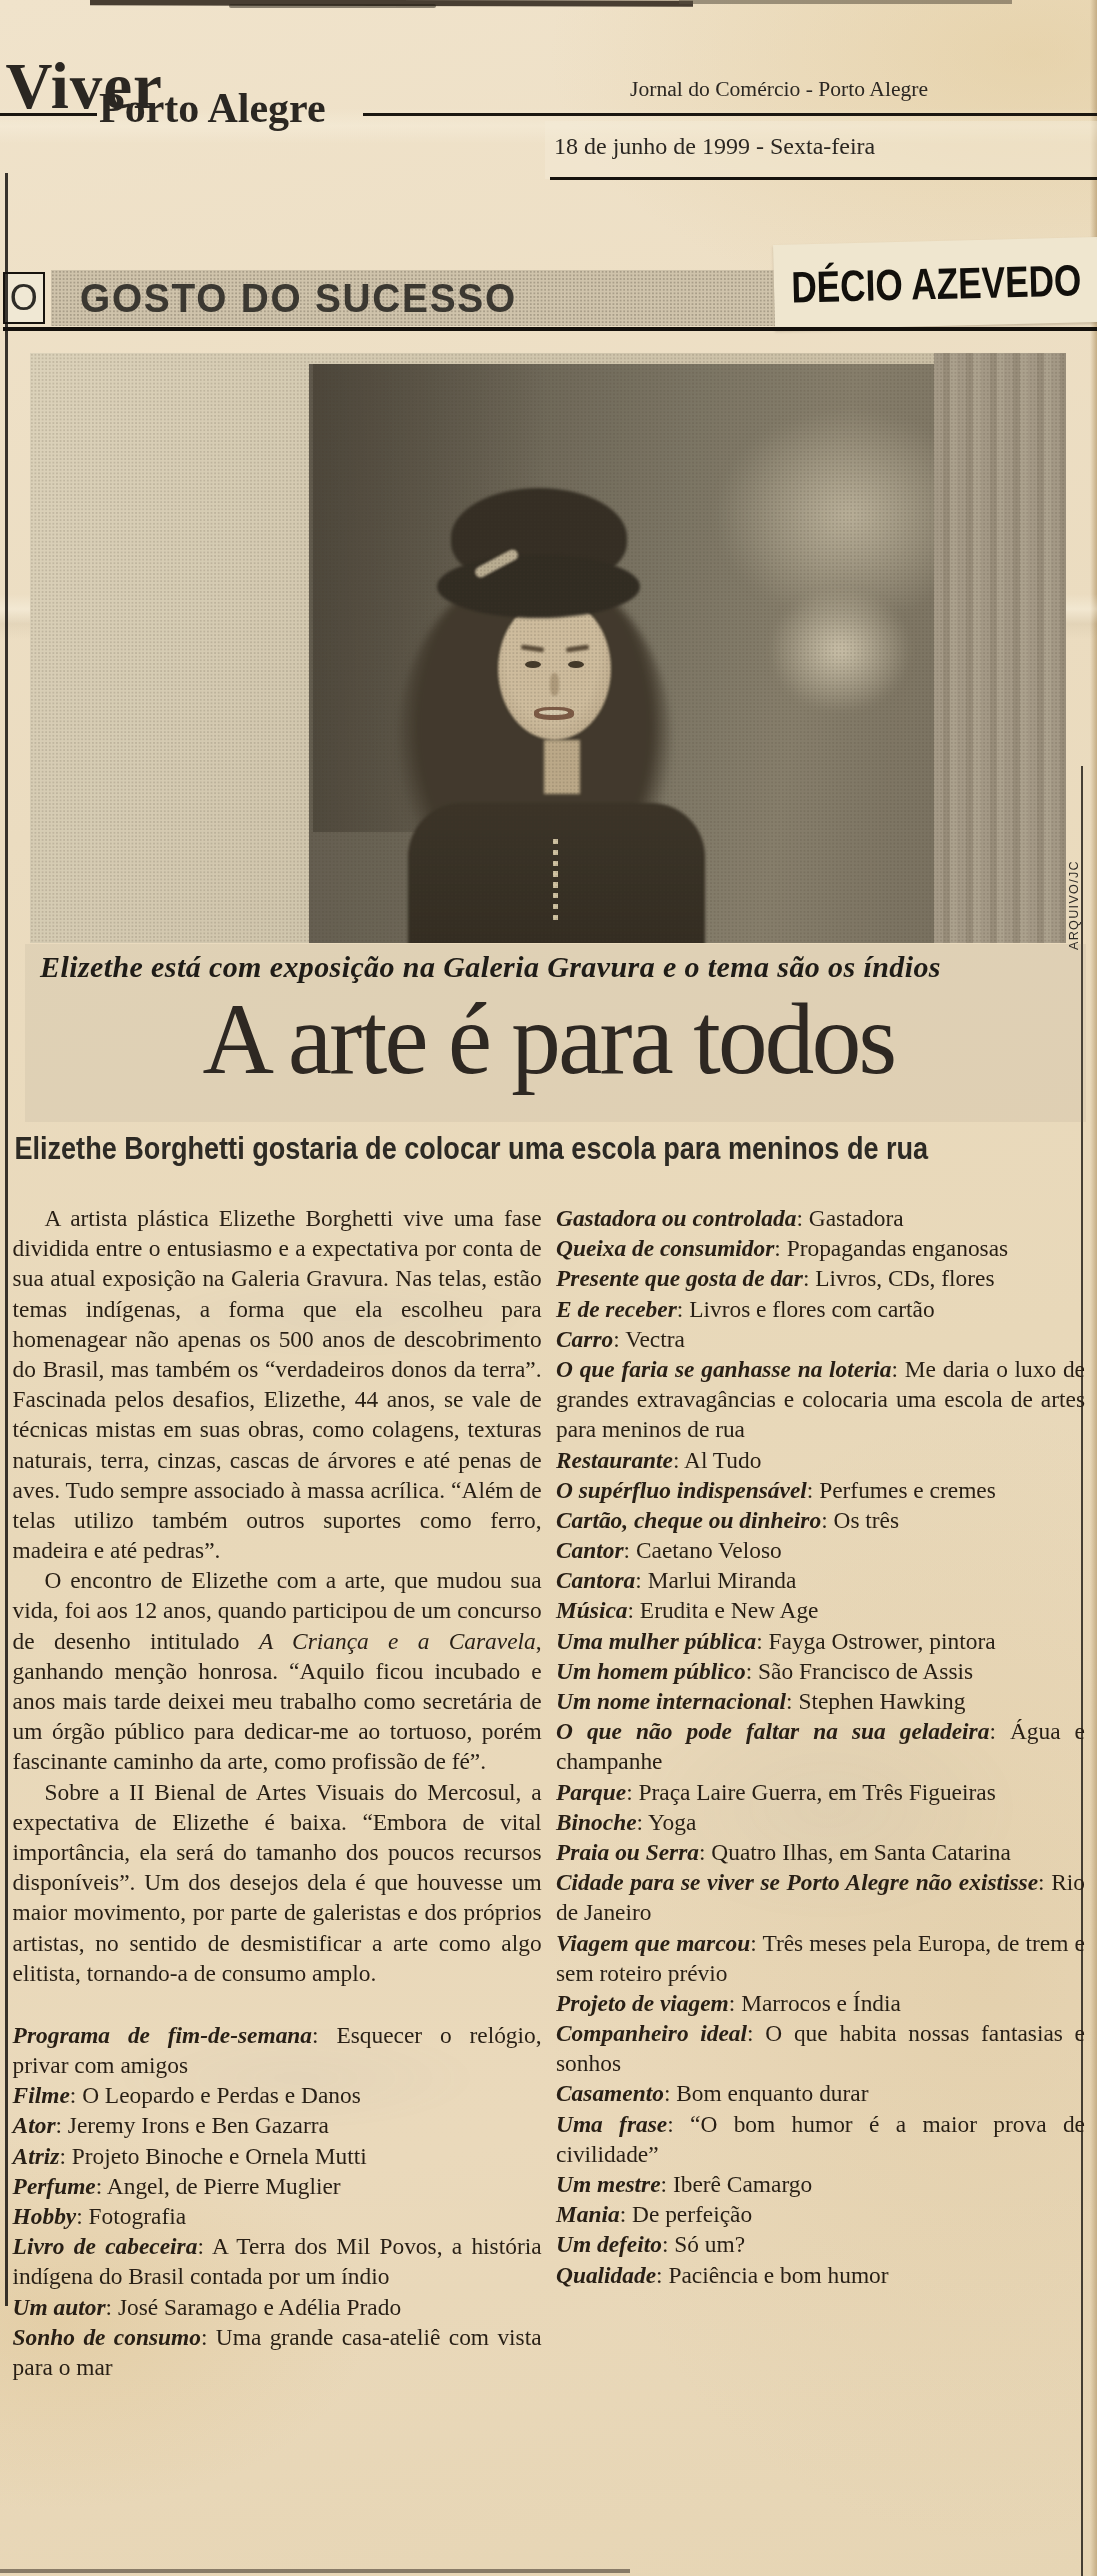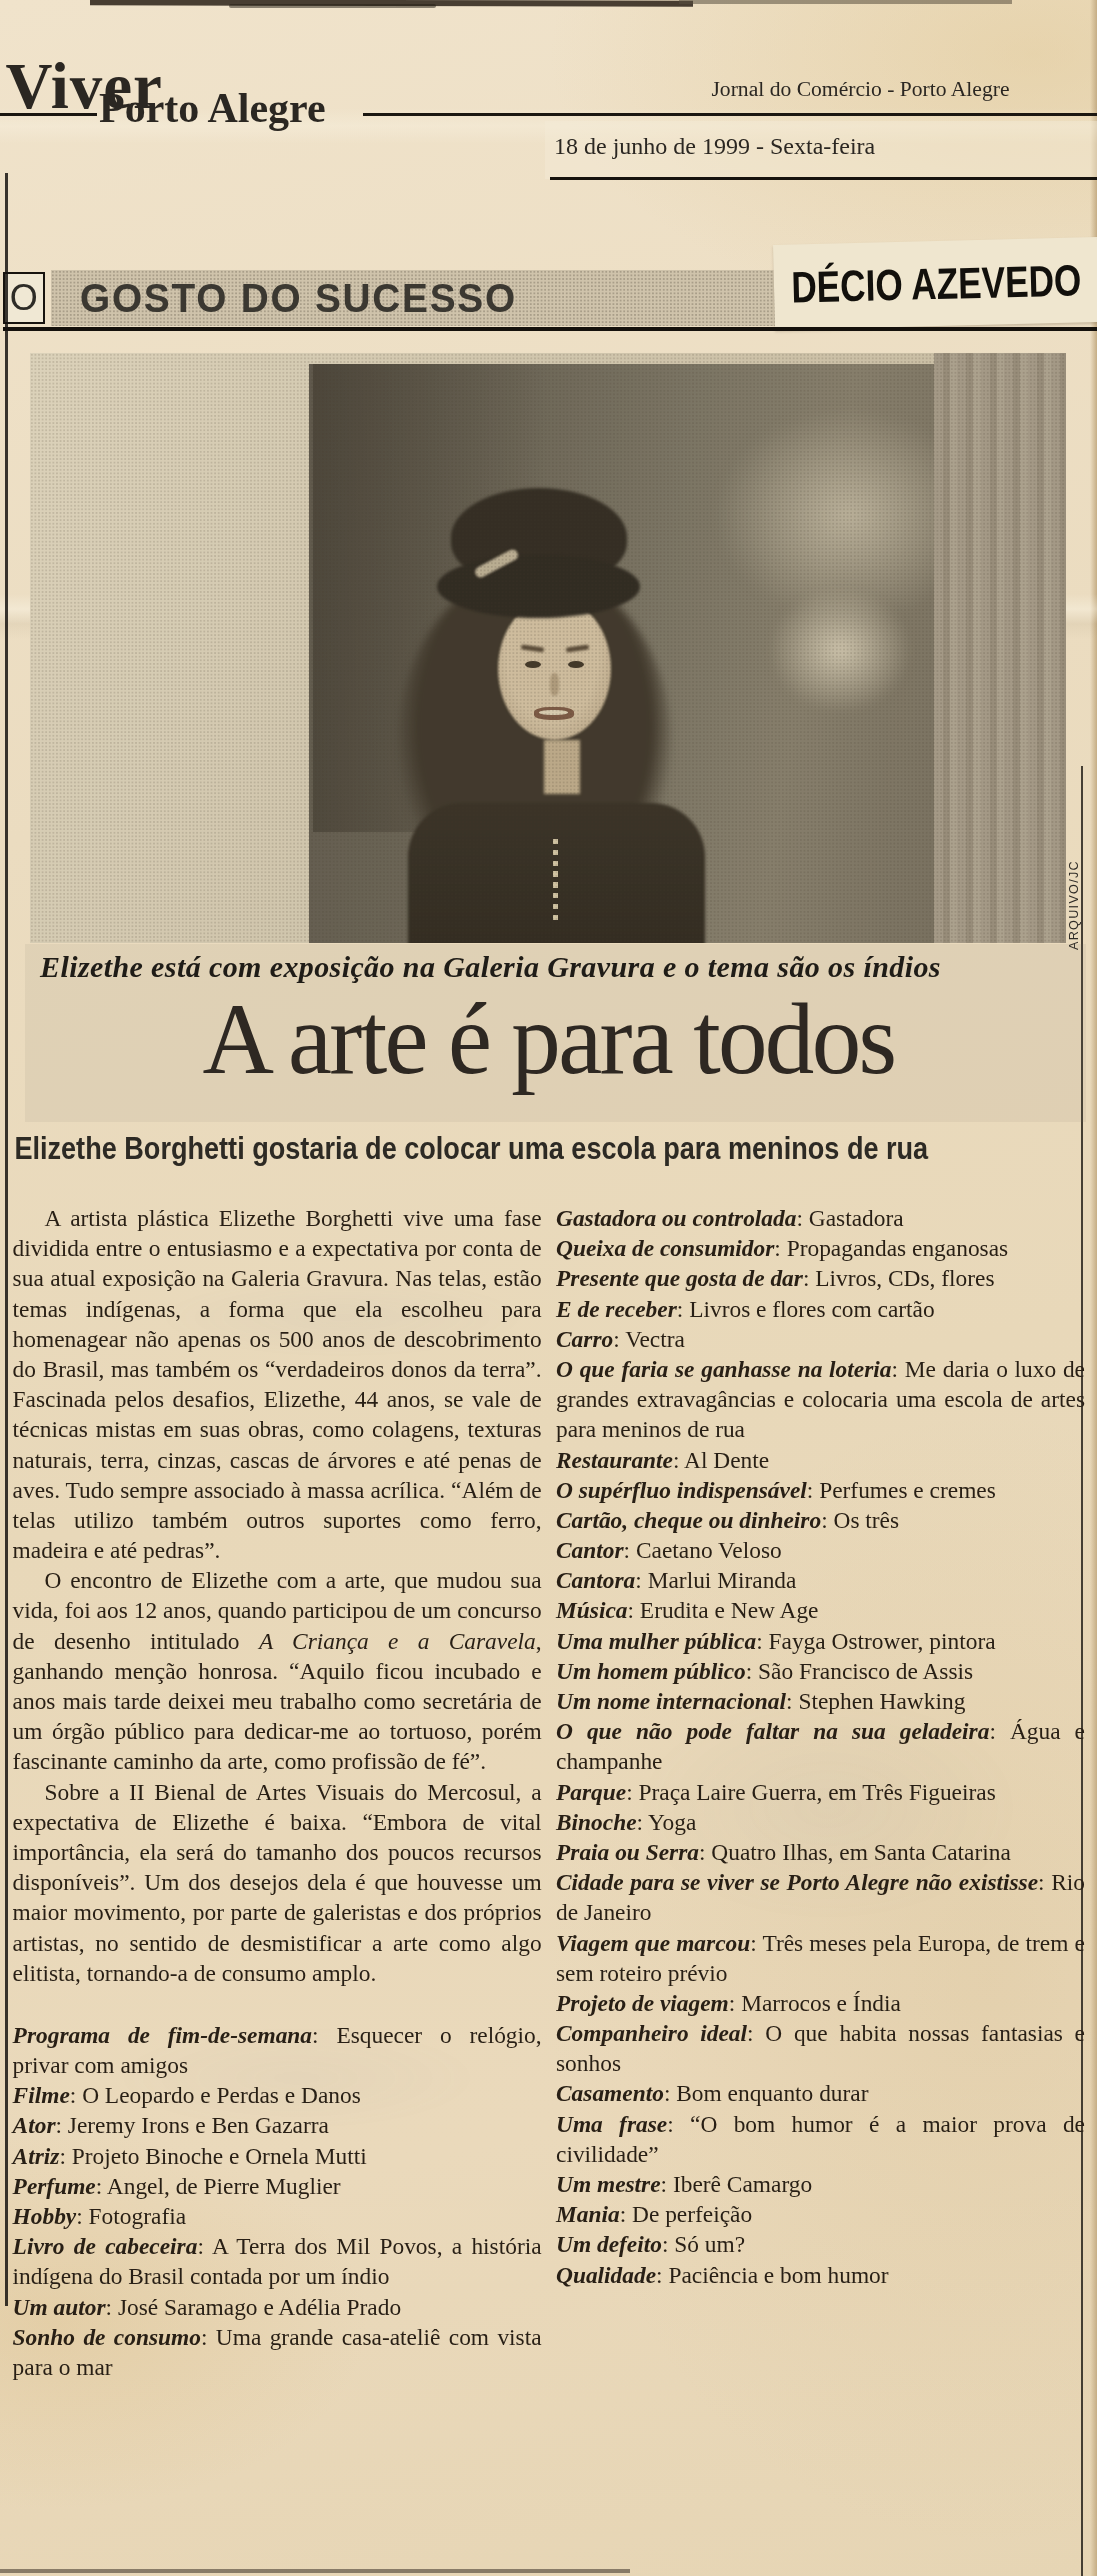--- a/index.html
+++ b/index.html
@@ -21,21 +21,21 @@
   .clip-right-line{left:1081px;top:766px;width:1.8px;height:1810px;background:#1c1812;opacity:.8;}
   .crease1{left:0;top:594px;width:1097px;height:45px;background:linear-gradient(to bottom,rgba(255,255,255,0),rgba(255,252,240,.35),rgba(120,105,75,.07),rgba(255,255,255,0));}
   .crease2{left:0;top:108px;width:1097px;height:36px;background:linear-gradient(to bottom,rgba(255,255,255,0),rgba(255,252,240,.25),rgba(255,255,255,0));}
   .ghost{filter:blur(2.7px);opacity:.5;}
   .g1{left:153px;top:1277px;width:378px;height:81px;background:radial-gradient(ellipse,rgba(110,125,150,.10),transparent 70%);}
   .g2{left:630px;top:1691px;width:396px;height:234px;background:radial-gradient(ellipse,rgba(105,120,148,.10),transparent 70%);}
   .g3{left:108px;top:2024px;width:378px;height:108px;background:radial-gradient(ellipse,rgba(110,125,150,.08),transparent 70%);}
   
   .viver{left:5.4px;top:54px;font-size:65px;font-weight:bold;line-height:1;letter-spacing:0.9px;color:#2b2722;}
   .porto{left:99px;top:87px;font-size:42px;font-weight:bold;line-height:1;color:#2b2722;}
-  .jornal{left:630px;top:77px;width:461px;text-align:center;font-size:21.6px;color:#2b2722;}
+  .jornal{left:630px;top:77px;width:461px;text-align:left;font-size:21.6px;color:#2b2722;}
   .rule-m-left{left:0;top:113px;width:97px;height:2.7px;background:#1b1711;}
   .rule-m-right{left:363px;top:113px;width:734px;height:2.7px;background:#1b1711;}
   .date-strip{left:545px;top:121px;width:552px;height:58px;background:rgba(244,235,214,.45);}
   .date-text{left:554px;top:133px;font-size:24px;color:#2b2722;}
   .rule-date{left:550px;top:177px;width:547px;height:2.7px;background:#17130e;}
   
   .o-box{left:2.7px;top:272px;width:42px;height:52px;background:#f0e8d4;border:2.7px solid #17130e;box-sizing:border-box;
          display:flex;align-items:center;justify-content:center;font-family:"Liberation Sans",sans-serif;
          font-size:36px;color:#2e2c27;}
   .kicker-strip{left:51px;top:270px;width:730px;height:56px;background:#cfc3ab;
@@ -198,21 +198,21 @@
       </div>
   </div>
   <div class="col col-right">
     <div>
         <p class="qa"><span class="qa-label">Gastadora ou controlada</span><span>: Gastadora</span></p>
         <p class="qa"><span class="qa-label">Queixa de consumidor</span><span>: Propagandas enganosas</span></p>
         <p class="qa"><span class="qa-label">Presente que gosta de dar</span><span>: Livros, CDs, flores</span></p>
         <p class="qa"><span class="qa-label">E de receber</span><span>: Livros e flores com cartão</span></p>
         <p class="qa"><span class="qa-label">Carro</span><span>: Vectra</span></p>
         <p class="qa"><span class="qa-label">O que faria se ganhasse na loteria</span><span>: Me daria o luxo de grandes extravagâncias e colocaria uma escola de artes para meninos de rua</span></p>
-        <p class="qa"><span class="qa-label">Restaurante</span><span>: Al Dente</span></p>
+        <p class="qa"><span class="qa-label">Restaurante</span><span>: Al Tudo</span></p>
         <p class="qa"><span class="qa-label">O supérfluo indispensável</span><span>: Perfumes e cremes</span></p>
         <p class="qa"><span class="qa-label">Cartão, cheque ou dinheiro</span><span>: Os três</span></p>
         <p class="qa"><span class="qa-label">Cantor</span><span>: Caetano Veloso</span></p>
         <p class="qa"><span class="qa-label">Cantora</span><span>: Marlui Miranda</span></p>
         <p class="qa"><span class="qa-label">Música</span><span>: Erudita e New Age</span></p>
         <p class="qa"><span class="qa-label">Uma mulher pública</span><span>: Fayga Ostrower, pintora</span></p>
         <p class="qa"><span class="qa-label">Um homem público</span><span>: São Francisco de Assis</span></p>
         <p class="qa"><span class="qa-label">Um nome internacional</span><span>: Stephen Hawking</span></p>
         <p class="qa"><span class="qa-label">O que não pode faltar na sua geladeira</span><span>: Água e champanhe</span></p>
         <p class="qa"><span class="qa-label">Parque</span><span>: Praça Laire Guerra, em Três Figueiras</span></p>

